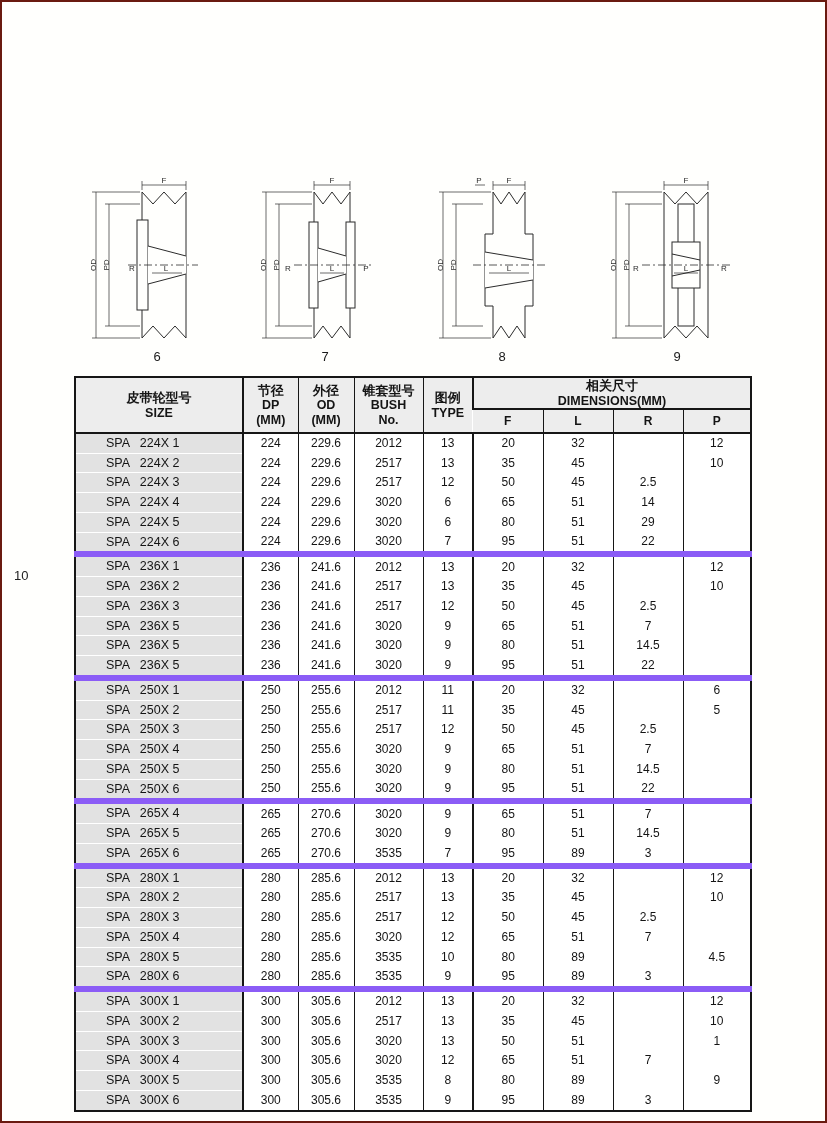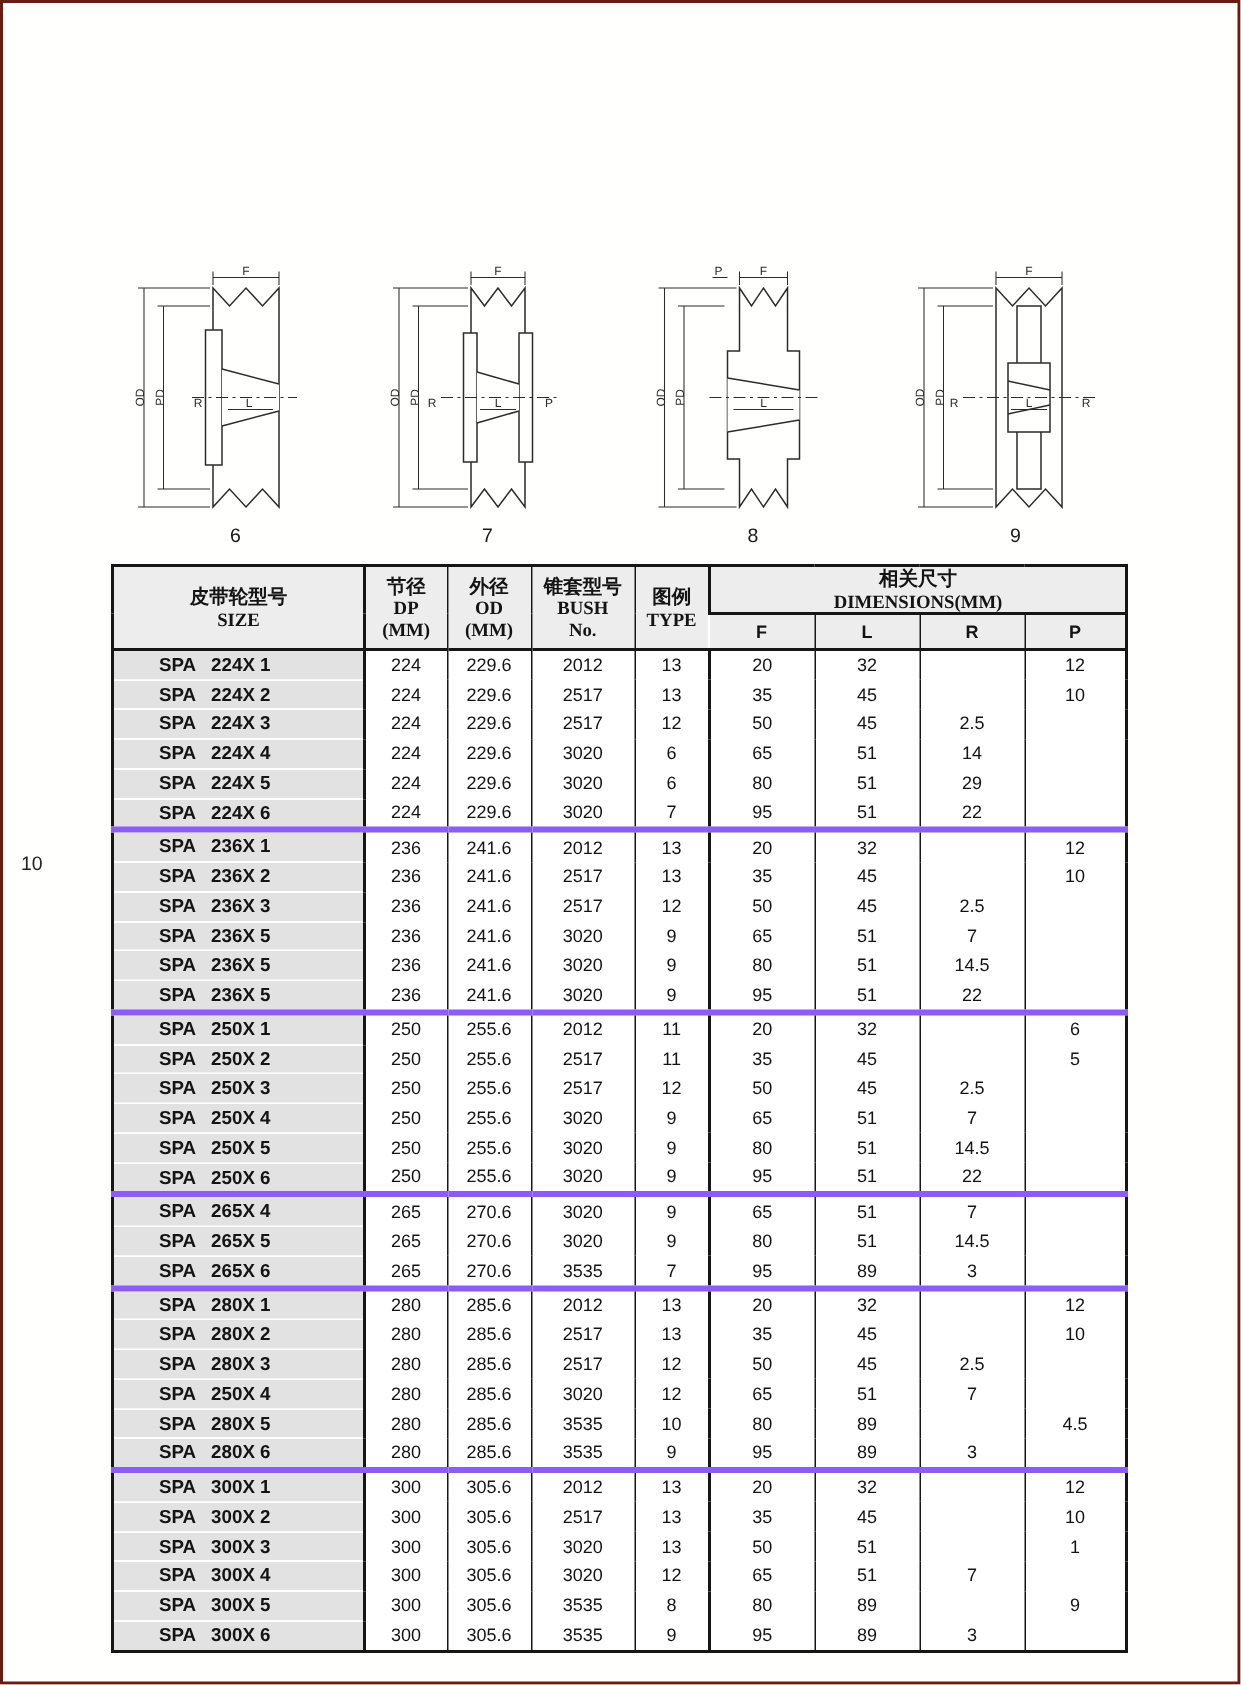--- a/index.html
+++ b/index.html
@@ -34,30 +34,30 @@
     border-collapse:collapse;table-layout:fixed;
     border:2px solid #161616;background:#fff;
   }
   .spec th,.spec td{
     border-left:1px solid #161616;padding:0;text-align:center;
     font-size:12px;color:#141414;overflow:hidden;
   }
   .spec th:first-child,.spec td:first-child{border-left:none;}
   .spec .thickL{border-left-width:2px;}
   .spec thead th{background:#ededed;border-bottom:2px solid #161616;font-weight:bold;}
-  .spec thead tr.hr1{height:31px;font-family:Liberation Serif, serif;}
+  .spec thead tr.hr1{height:31px;}
   .spec thead tr.hr2{height:24px;}
   .h-cn{font-size:13px;line-height:1.2;}
   .h-en{font-size:12.5px;line-height:1.15;}
   .spec tbody td{height:18.75px;line-height:18.75px;}
   .spec tbody td.col-size{
     background:#e2e2e2;border-bottom:1px solid #fff;
-    text-align:left;padding-left:30px;white-space:pre;font-size:12.5px;font-weight:bold;
+    text-align:left;padding-left:30px;white-space:pre;font-size:12.5px;
   }
-  .spec tbody tr.group-start td{border-top:4px solid #8b5cf6;margin-left:28px;}
+  .spec tbody tr.group-start td{border-top:6px solid #8b5cf6;margin-left:28px;}
   
   .dwg line,.dwg path,.dwg rect{stroke:#2b2b2b;stroke-width:1;fill:none;}
   .dwg text{fill:#2b2b2b;font-size:8px;font-family:"Liberation Sans",sans-serif;stroke:none;}
   .dwg .cl{stroke-dasharray:8 3 2 3;stroke-width:0.8;}
   .dwg .thin{stroke-width:0.7;}
   .dwg .wfill{fill:#fffffd;}
 </style>
 </head>
 <body>
 

